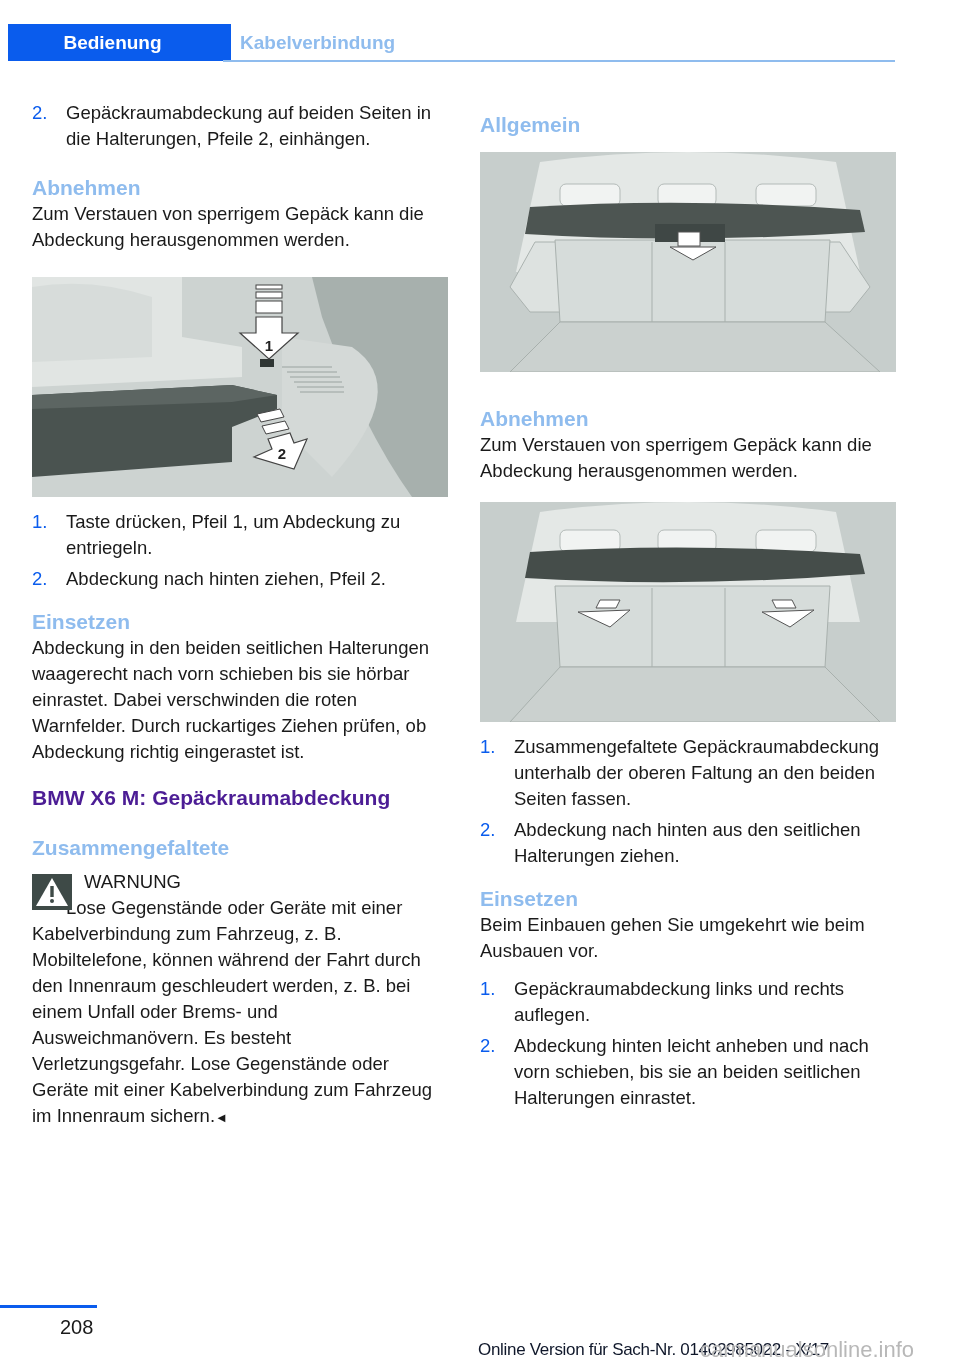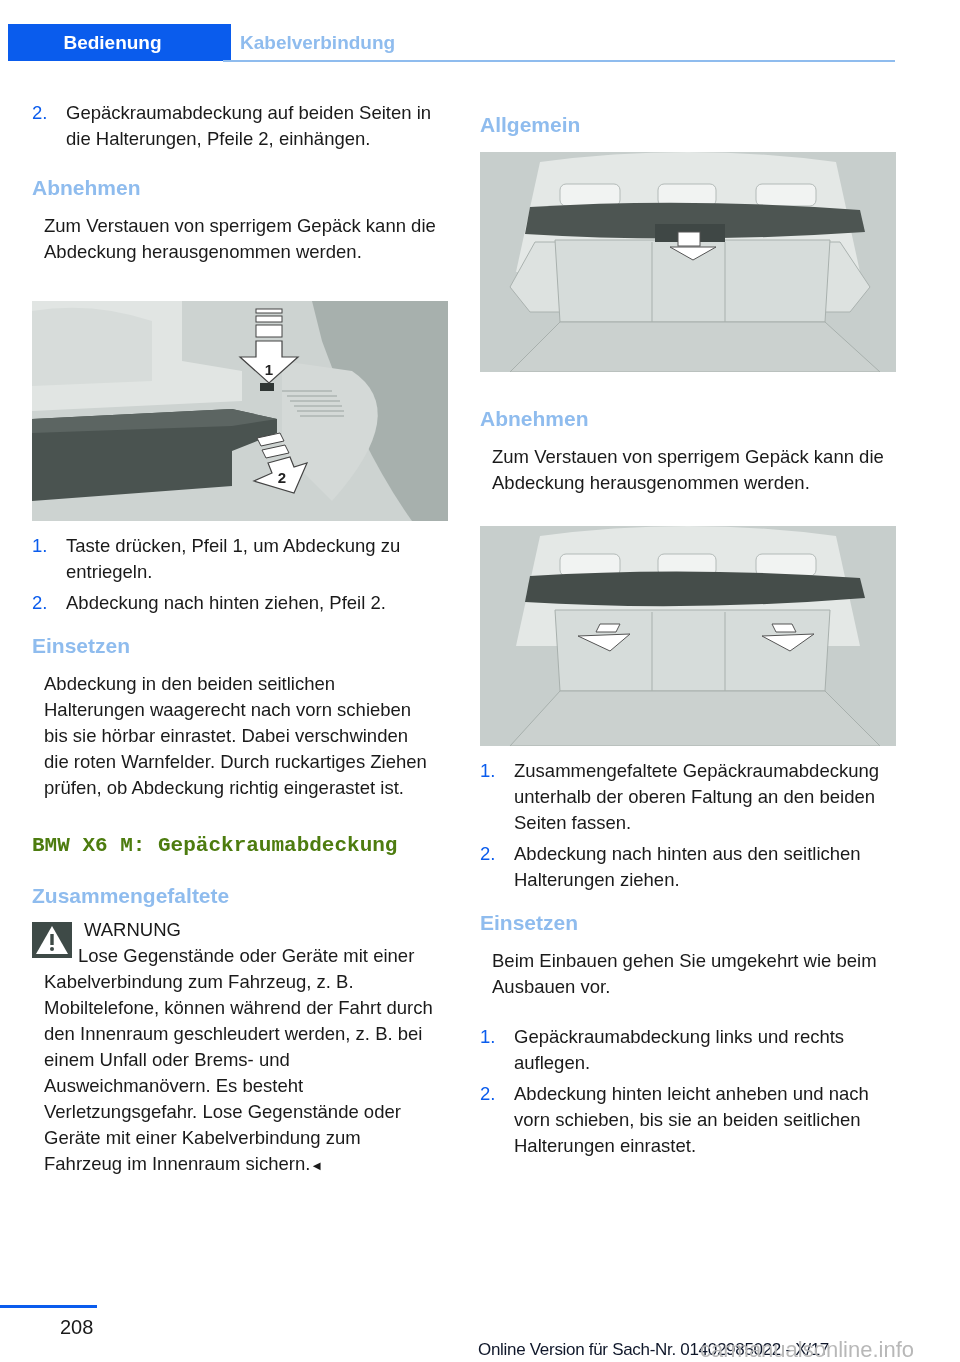--- a/index.html
+++ b/index.html
@@ -16,22 +16,22 @@
 
   .col { position: absolute; top: 100px; width: 416px; font-size: 18.5px; line-height: 26px; }
   .col-left { left: 32px; }
   .col-right { left: 480px; }
 
   .ol { margin: 0; padding: 0; list-style: none; }
   .ol li { position: relative; padding-left: 34px; margin-bottom: 5px; }
   .ol li .num { position: absolute; left: 0; top: 0; color: #0a5ced; }
 
   .h2 { color: #8fbcee; font-weight: bold; font-size: 21px; line-height: 26px; margin: 0; }
-  .h1 { color: #4d7c0f; font-weight: bold; font-size: 21px; line-height: 26px; margin: 0; font-family: Liberation Mono, monospace; }
-  p { margin: 12px; }
+  .h1 { color: #4c1d95; font-weight: bold; font-size: 21px; line-height: 26px; margin: 0; }
+  p { margin: 0; }
 
   .figure { width: 416px; height: 220px; background: #c9d0ce; position: relative; overflow: hidden; }
 
   .warning { position: relative; padding-left: 52px; }
   .warn-icon { position: absolute; left: 0; top: 5px; width: 40px; height: 36px; background: #3e4a47; }
   .warn-text-first { display: block; }
 
   .footer-line { position: absolute; left: 0; top: 1305px; width: 97px; height: 3px; background: #0a5ced; }
   .page-num { position: absolute; left: 60px; top: 1316px; width: 38px; font-size: 20px; color: #1a1a1a; }
   .footer-text { position: absolute; left: 478px; top: 1340px; font-size: 17px; color: #0f172a; letter-spacing: -0.3px; }

